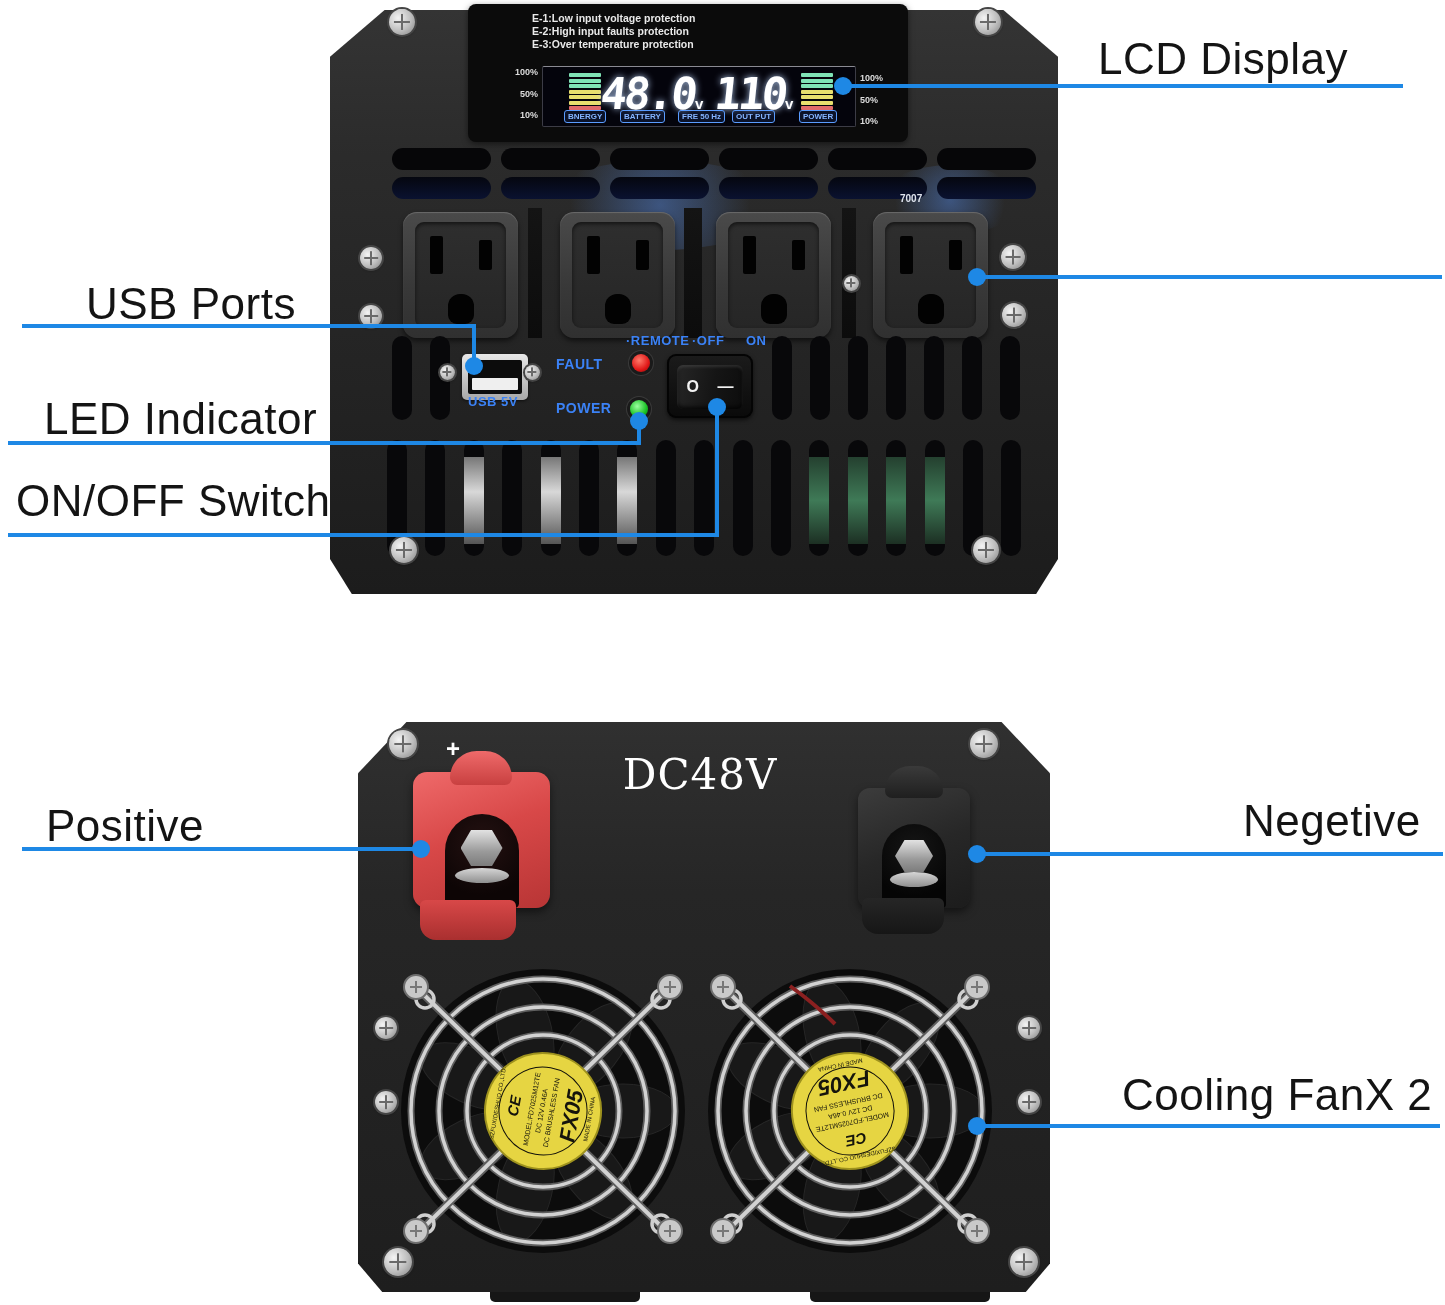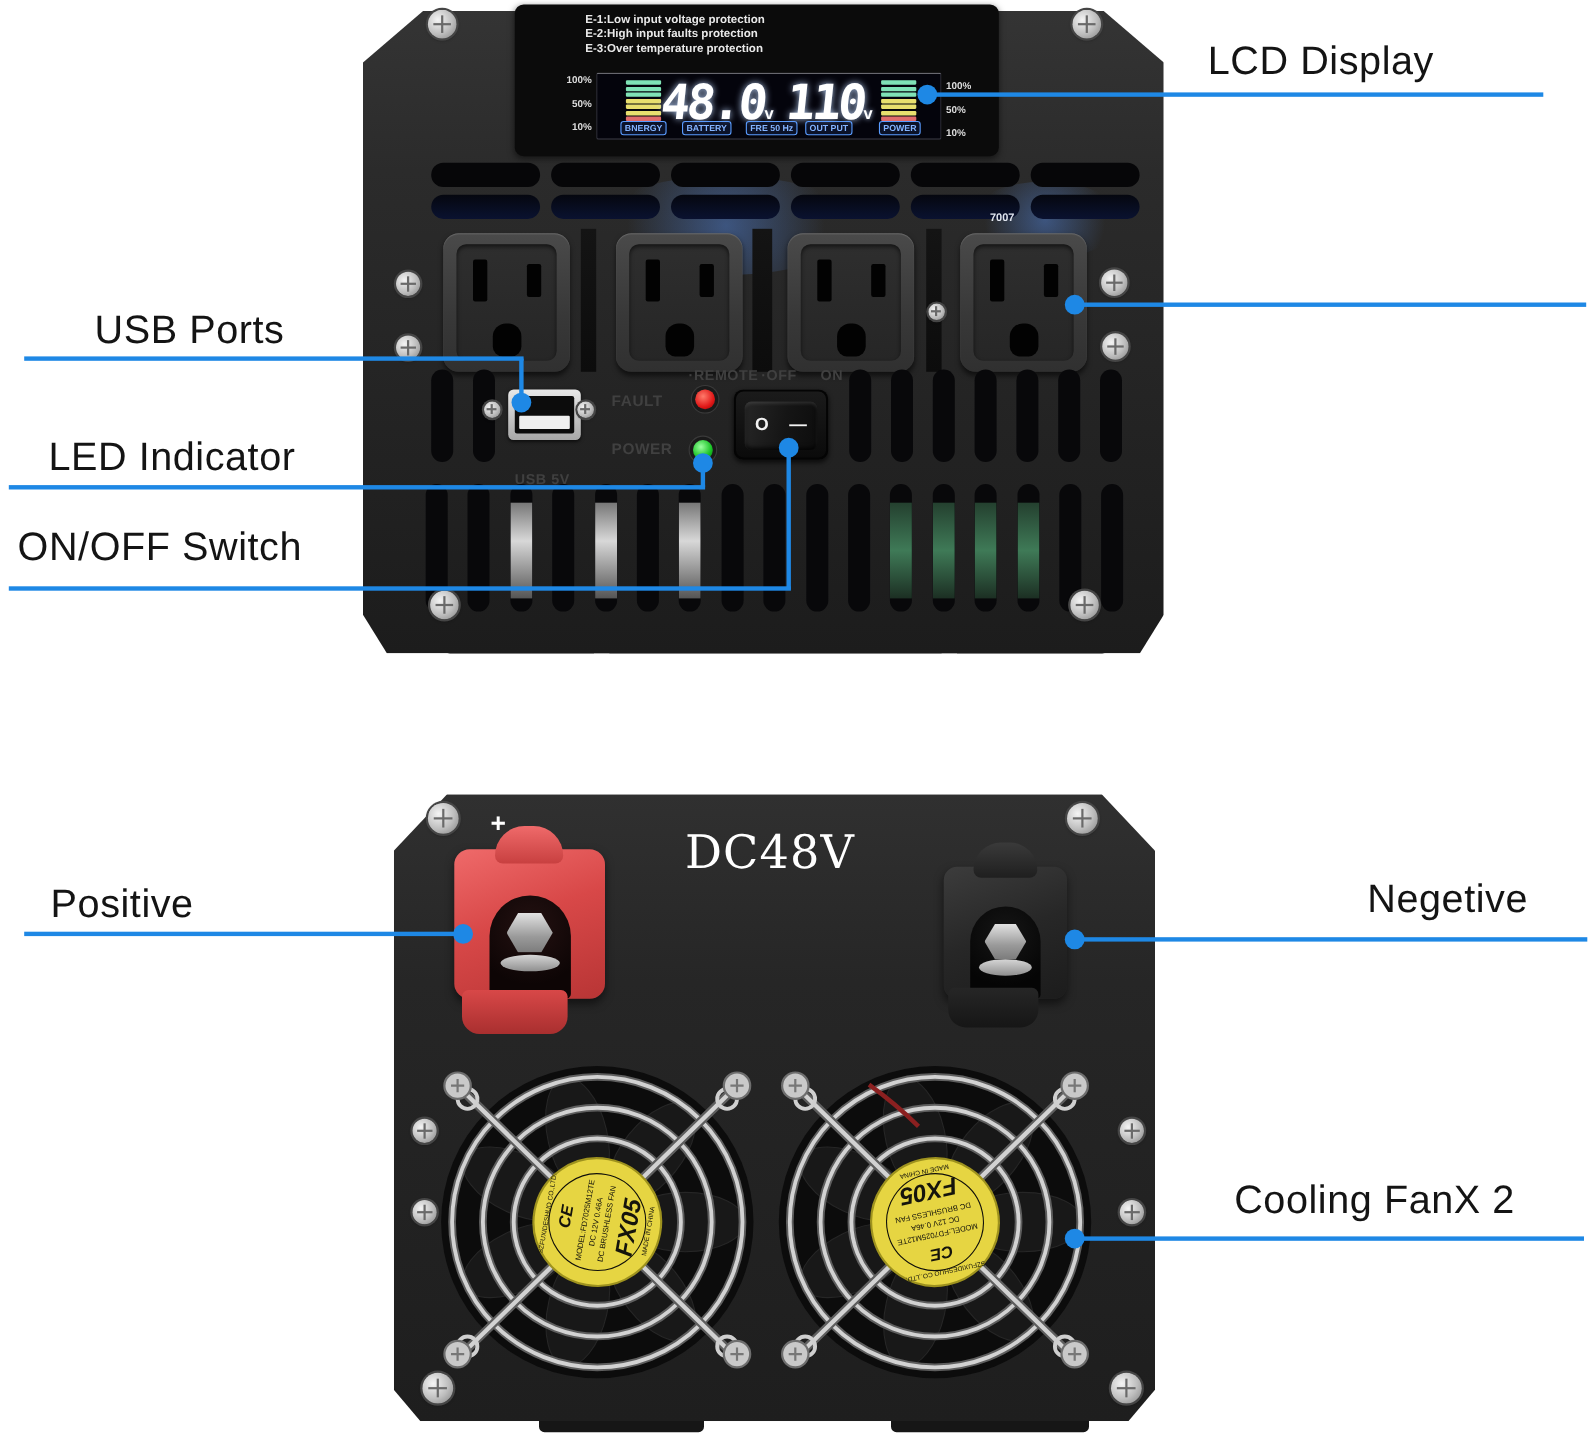--- a/index.html
+++ b/index.html
@@ -1,20 +1,20 @@
 <!DOCTYPE html>
 <html><head>
 <meta charset="utf-8">
 <style>
   html,body{margin:0;padding:0;background:#fff;}
   #stage{position:relative;width:1445px;height:1305px;background:#fff;overflow:hidden;
          font-family:"Liberation Sans",sans-serif;}
   .abs{position:absolute;}
   
-  .callout-label{position:absolute;font-size:36px;color:#141414;letter-spacing:.5px;white-space:nowrap;}
+  .callout-label{position:absolute;font-size:44px;color:#141414;letter-spacing:.5px;white-space:nowrap;}
   .cline{position:absolute;background:#1e88e5;}
   .cdot{position:absolute;width:18px;height:18px;border-radius:50%;background:#1e88e5;}
   
   .body-front{position:absolute;left:330px;top:10px;width:728px;height:584px;
       background:linear-gradient(180deg,#343434 0%,#2b2b2b 25%,#222 70%,#1c1c1c 100%);
       clip-path:polygon(7.5% 0,92.5% 0,100% 8%,100% 94%,97% 100%,3% 100%,0 94%,0 8%);}
   .body-back{position:absolute;left:358px;top:722px;width:692px;height:570px;
       background:linear-gradient(180deg,#303030 0%,#262626 30%,#1e1e1e 100%);
       clip-path:polygon(7% 0,93% 0,100% 9%,100% 95%,96.5% 100%,3.5% 100%,0 95%,0 9%);}
   .foot{position:absolute;background:#161616;}
@@ -50,21 +50,21 @@
   .outlet{position:absolute;top:212px;width:115px;height:126px;border-radius:14px;
       background:linear-gradient(180deg,#4a4a4a,#383838 60%,#303030);
       box-shadow:inset 0 1px 1px rgba(255,255,255,.18),0 3px 5px rgba(0,0,0,.55);}
   .outlet .face{position:absolute;left:12px;top:10px;right:12px;bottom:10px;border-radius:9px;
       background:linear-gradient(180deg,#2e2e2e,#262626);box-shadow:inset 0 2px 4px rgba(0,0,0,.6);}
   .outlet .sl{position:absolute;width:13px;background:#020202;border-radius:2px;}
   .outlet .gnd{position:absolute;left:50%;transform:translateX(-50%);bottom:14px;width:26px;height:30px;
       background:#020202;border-radius:12px 12px 9px 9px;}
   .groove{position:absolute;top:208px;height:130px;background:linear-gradient(180deg,#141414,#0c0c0c);}
   
-  .ctl-text{position:absolute;color:#404040;font-size:14px;font-weight:bold;letter-spacing:.5px;white-space:nowrap;}
+  .ctl-text{position:absolute;color:#3b82f6;font-size:14px;font-weight:bold;letter-spacing:.5px;white-space:nowrap;}
   .led{position:absolute;width:18px;height:18px;border-radius:50%;box-shadow:0 0 0 3px #1a1a1a,0 0 0 4px #3a3a3a;}
   .led.red{background:radial-gradient(circle at 40% 35%,#ff7a6a,#e01818 60%,#8d0000);}
   .led.green{background:radial-gradient(circle at 40% 35%,#9cffa0,#18c224 60%,#046d0c);}
   .usb{position:absolute;left:462px;top:354px;width:66px;height:46px;border-radius:5px;
       background:linear-gradient(180deg,#e8e8e8,#a8a8a8);box-shadow:0 1px 3px rgba(0,0,0,.6);}
   .usb .cav{position:absolute;left:6px;top:6px;right:6px;bottom:6px;background:#0c0c0c;border-radius:2px;}
   .usb .tongue{position:absolute;left:4px;right:4px;bottom:4px;height:12px;background:#efefef;border-radius:1px;}
   .switch{position:absolute;left:667px;top:354px;width:86px;height:64px;border-radius:9px;
       background:linear-gradient(180deg,#1b1b1b,#0a0a0a);box-shadow:0 2px 4px rgba(0,0,0,.6),inset 0 0 0 2px #040404;}
   .rocker{position:absolute;left:10px;top:11px;width:66px;height:44px;border-radius:6px;
@@ -195,21 +195,21 @@
     <div class="sl" style="left:27px;top:24px;height:38px;"></div>
     <div class="sl" style="left:76px;top:28px;height:30px;"></div>
     <div class="gnd"></div>
   </div>
 
   <div class="usb">
     <div class="cav">
       <div class="tongue"></div>
     </div>
   </div>
-  <div class="ctl-text" style="left:468px;top:428px;font-size:13px;">USB 5V</div>
+  <div class="ctl-text" style="left:468px;top:394px;font-size:13px;">USB 5V</div>
   <div class="ctl-text" style="left:556px;top:356px;">FAULT</div>
   <div class="ctl-text" style="left:556px;top:400px;">POWER</div>
   <div class="led red" style="left:632px;top:354px;"></div>
   <div class="led green" style="left:630px;top:400px;"></div>
   <div class="ctl-text" style="left:626px;top:333px;font-size:13px;">·REMOTE</div>
   <div class="ctl-text" style="left:692px;top:333px;font-size:13px;">·OFF</div>
   <div class="ctl-text" style="left:746px;top:333px;font-size:13px;">ON</div>
   <div class="switch">
     <div class="rocker">
       <span>O</span>

